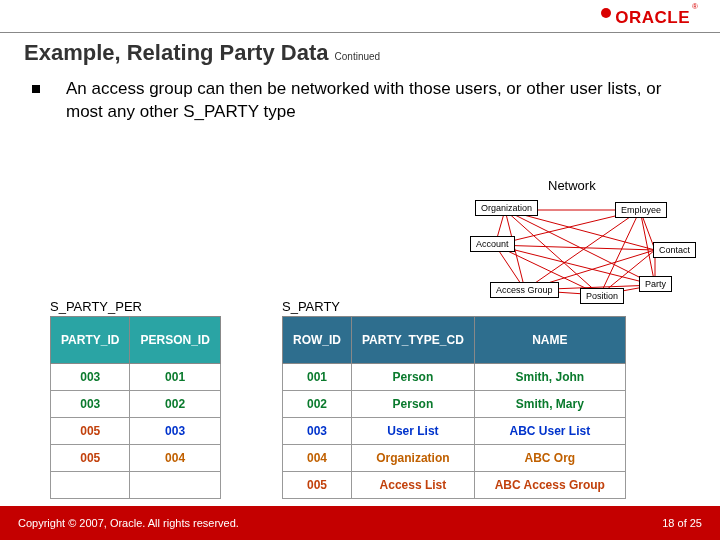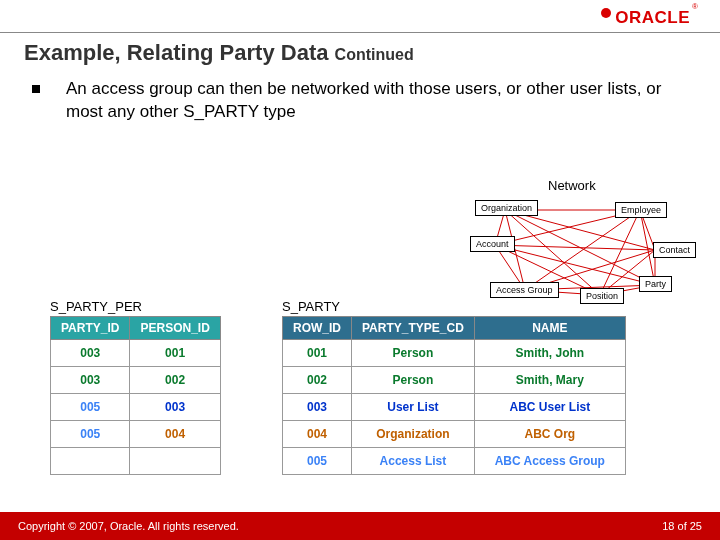--- a/index.html
+++ b/index.html
@@ -3,41 +3,41 @@
 <meta charset="utf-8">
 <style>
   html,body{margin:0;padding:0;font-family:Arial,Helvetica,sans-serif;background:#fff;color:#000}
   .slide{position:relative;width:720px;height:540px;box-sizing:border-box}
   .logo{position:absolute;top:8px;right:22px;display:flex;align-items:flex-start;gap:2px}
   .logo .dot{width:10px;height:10px;background:#d90000;border-radius:50%;margin-right:2px}
   .logo .word{color:#d90000;font-weight:700;font-size:17px;letter-spacing:.5px}
   .logo .reg{color:#d90000;font-size:8px;position:relative;top:-6px}
   .hr{position:absolute;top:32px;left:0;right:0;height:1px;background:#888}
   .title{position:absolute;top:40px;left:24px;font-size:22px;color:#333;font-weight:700}
-  .title .cont{font-size:16px;font-weight:700}
+  .title .cont{font-size:10px;font-weight:400}
   .body{position:absolute;top:78px;left:32px;right:30px;font-size:17px;line-height:1.35}
   .b1{display:flex;gap:26px;}
   .b1 .blk{width:8px;height:8px;background:#000;flex:0 0 auto;margin-top:7px}
   .b2{display:flex;gap:10px;margin-left:30px;font-size:16px}
   .b2 .bx{width:6px;height:12px;border:1px solid #444;flex:0 0 auto;margin-top:4px}
   .caption{position:absolute;font-weight:400;font-size:13px}
   .tbl{position:absolute;border-collapse:collapse;font-size:12px}
-  .tbl th{background:#2e6e8e;color:#fff;font-weight:700;border:1px solid #888;padding:4px 10px;text-align:center;white-space:nowrap}
+  .tbl th{background:#2e6e8e;color:#fff;font-weight:700;border:1px solid #888;padding:16px 10px;text-align:center;white-space:nowrap}
   .tbl td{border:1px solid #999;padding:6px 10px;text-align:center;font-weight:700;background:#fff;white-space:nowrap}
   .tbl.per th{background:#2aa4a4}
   .c-green{color:#0a7a2d}
   .c-blue{color:#0033cc}
   .c-orange{color:#c06000}
-  .c-black{color:#3b82f6}
+  .c-black{color:#c2410c}
   .net-label{position:absolute;font-weight:400;font-size:13px}
   .net-box{position:absolute;width:260px;height:140px}
   .node{position:absolute;border:1px solid #000;background:#fff;font-size:9px;padding:2px 5px;white-space:nowrap}
   .net-svg{position:absolute;inset:0}
   .net-svg line{stroke:#d00000;stroke-width:1}
-  .footer{position:absolute;left:0;right:0;bottom:0;height:28px;background:#c40000;color:#fff;font-size:11px;display:flex;align-items:center;justify-content:space-between;padding:0 18px 0 18px}
+  .footer{position:absolute;left:0;right:0;bottom:0;height:34px;background:#c40000;color:#fff;font-size:11px;display:flex;align-items:center;justify-content:space-between;padding:0 18px 0 18px}
 </style>
 </head>
 <body>
 
 <div class="slide">
 
   <div class="logo">
     <span class="dot"></span>
     <span class="word">ORACLE</span>
     <span class="reg">®</span>

